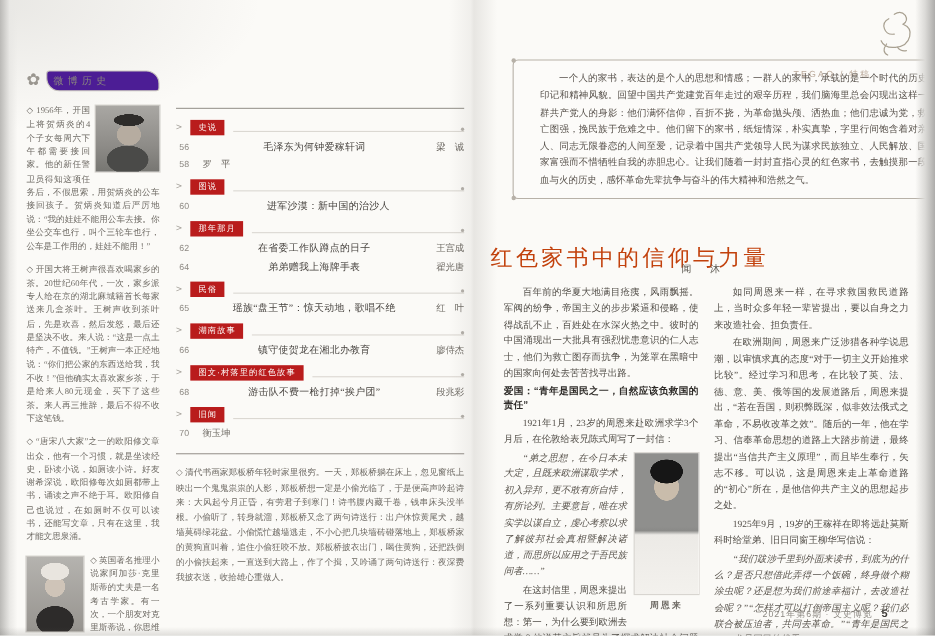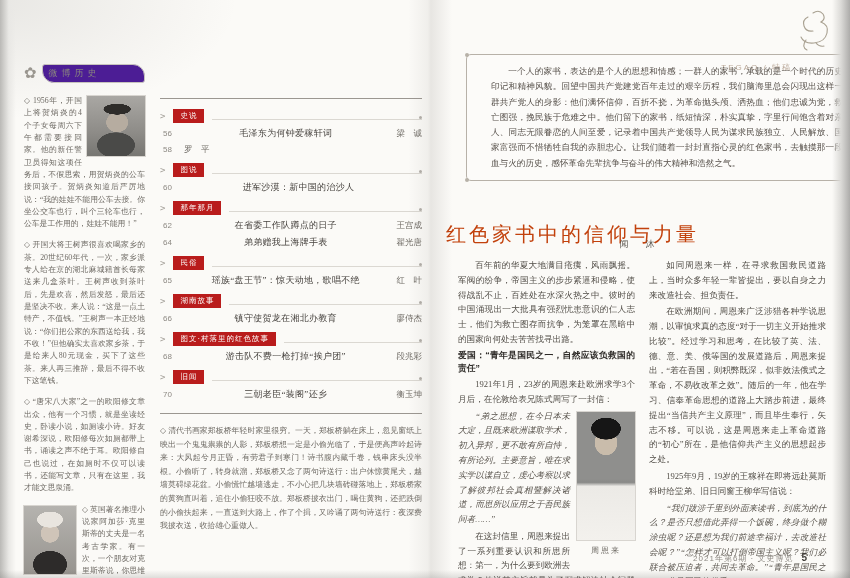--- a/index.html
+++ b/index.html
@@ -77,21 +77,21 @@
   .subhead{font-family:"Liberation Sans","DejaVu Sans",sans-serif;font-weight:bold;
     color:#2e2b28;font-size:8.8px;margin:7px 0 6px;text-indent:0 !important;line-height:1.5;}
   .quote{font-style:italic;color:#5a554e;}
   .photo-zhou{float:right;width:58px;height:128px;margin:3px 0 2px 7px;box-shadow:0 0 0 1px #d8d5d0;
     background:
       radial-gradient(ellipse 36% 12% at 50% 13%,#161616 0 70%,rgba(0,0,0,0) 72%),
       radial-gradient(ellipse 30% 15% at 50% 24%,#c9bcab 0 64%,rgba(0,0,0,0) 66%),
       linear-gradient(180deg,#8f8f8d 0 52%,#8a8a88 55%,#eceae6 58%,#f3f1ed 100%);}
   .zhou-wrap{float:right;width:58px;margin:3px 0 2px 7px;text-align:center;}
   .zhou-wrap .photo-zhou{float:none;margin:0;}
-  .zhou-cap{font-size:8px;color:#6f6b65;margin-top:4px;letter-spacing:2px;}
+  .zhou-cap{font-size:8px;color:#6f6b65;margin-top:4px;letter-spacing:2px;font-weight:bold;}
   .rp-footer{position:absolute;right:30px;bottom:14px;font-size:8px;color:#8d8983;
     font-family:"Liberation Sans",sans-serif;letter-spacing:1px;display:flex;gap:8px;align-items:baseline;}
   .rp-footer .pageno{font-size:10px;font-weight:bold;color:#3f3c38;}
 </style>
 </head>
 <body>
 
 <div class="spread">
   <div class="corner-wash"></div>
 
@@ -199,21 +199,20 @@
       </div>
 
       <div class="toc-sec">
         <div class="toc-head">
           <span class="toc-chev">&gt;</span>
           <span class="toc-label">旧闻</span>
           <span class="toc-lead"></span>
         </div>
         <div class="toc-row">
           <span class="toc-page">70</span>
-          <span class="toc-title">三朝老臣“装阁”还乡</span>
           <span class="toc-author">衡玉坤</span>
         </div>
       </div>
 
       <div class="toc-divider"></div>
       <p class="bottom-note">◇ 清代书画家郑板桥年轻时家里很穷。一天，郑板桥躺在床上，忽见窗纸上映出一个鬼鬼祟祟的人影，郑板桥想一定是小偷光临了，于是便高声吟起诗来：大风起兮月正昏，有劳君子到寒门！诗书腹内藏千卷，钱串床头没半根。小偷听了，转身就溜，郑板桥又念了两句诗送行：出户休惊黄尾犬，越墙莫碍绿花盆。小偷慌忙越墙逃走，不小心把几块墙砖碰落地上，郑板桥家的黄狗直叫着，追住小偷狂咬不放。郑板桥披衣出门，喝住黄狗，还把跌倒的小偷扶起来，一直送到大路上，作了个揖，又吟诵了两句诗送行：夜深费我披衣送，收拾雄心重做人。</p>
     </div>
   </div>
 
   <div class="right-page">

